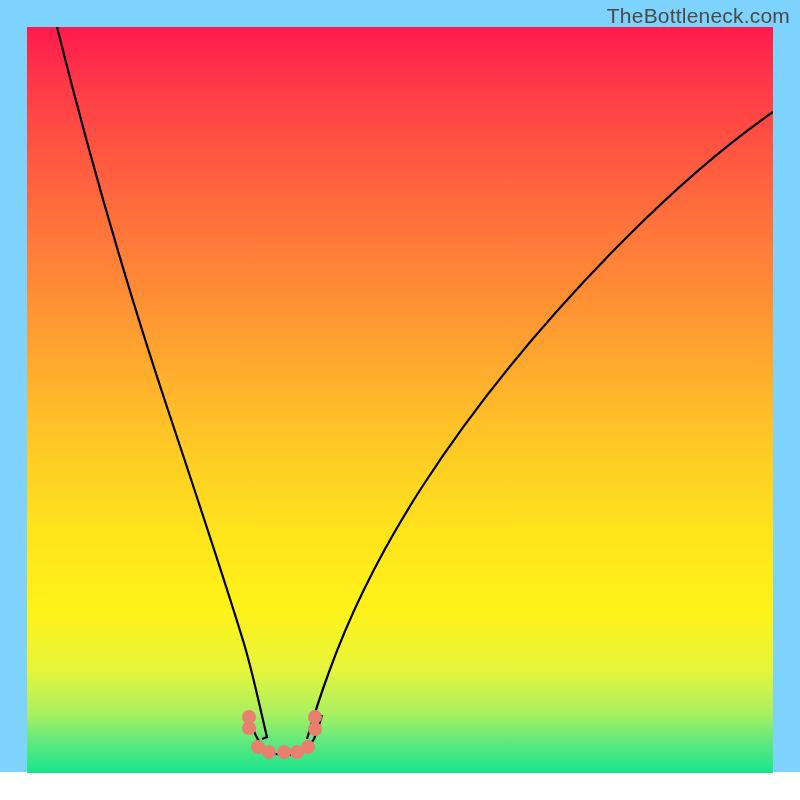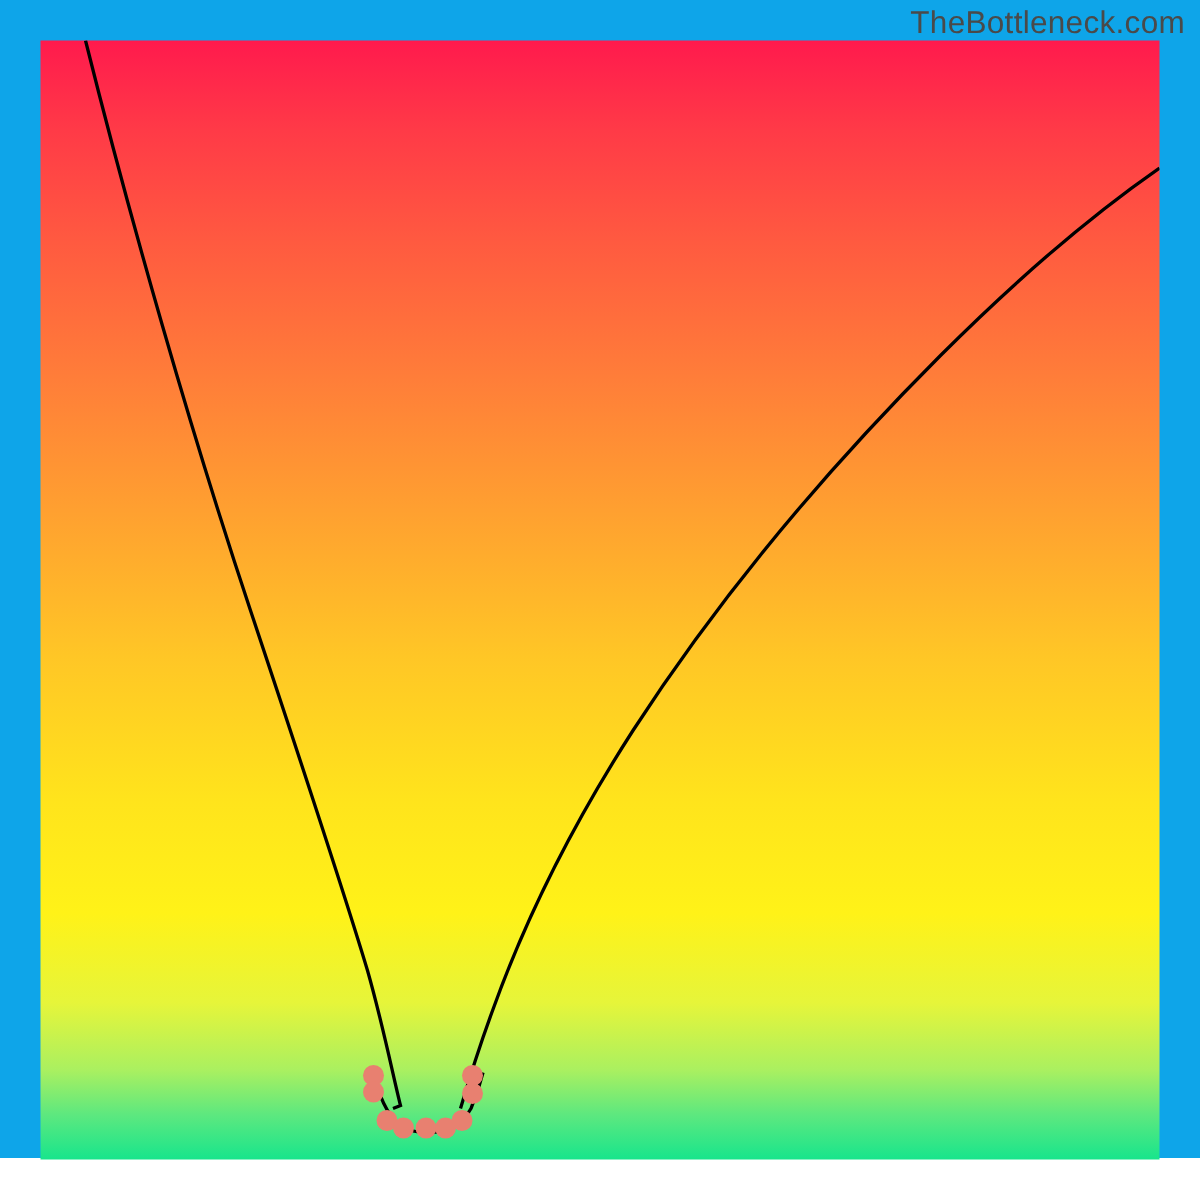--- a/index.html
+++ b/index.html
@@ -6,21 +6,21 @@
     margin: 0;
     padding: 0;
     width: 800px;
     height: 800px;
     overflow: hidden;
     font-family: Arial, Helvetica, sans-serif;
   }
   .frame {
     width: 800px;
     height: 772px;
-    background: #0ea5e9;
+    background: #7dd3fc;
     position: relative;
     box-sizing: border-box;
   }
   .watermark {
     position: absolute;
     top: 4px;
     right: 10px;
     color: #4a4a4a;
     font-size: 21px;
     font-weight: 500;

